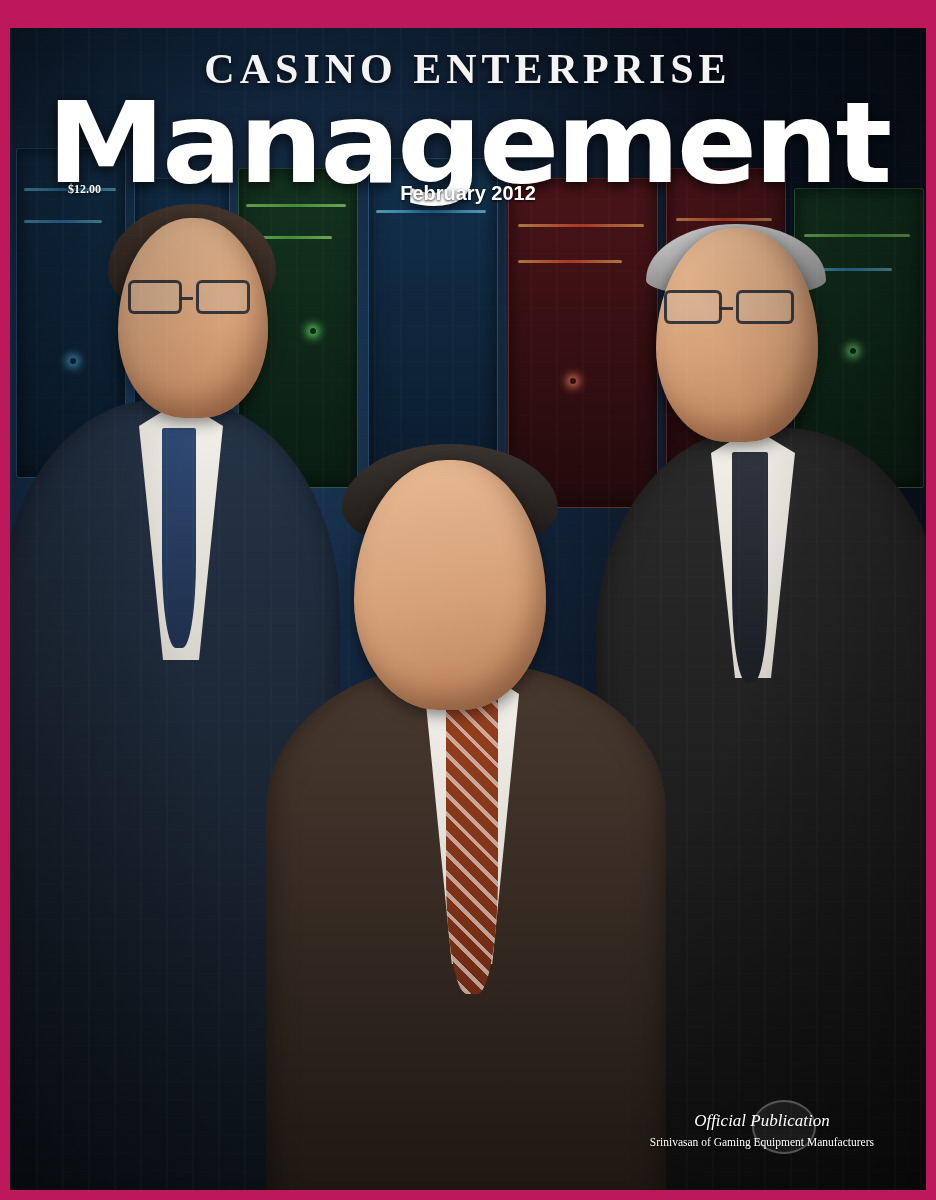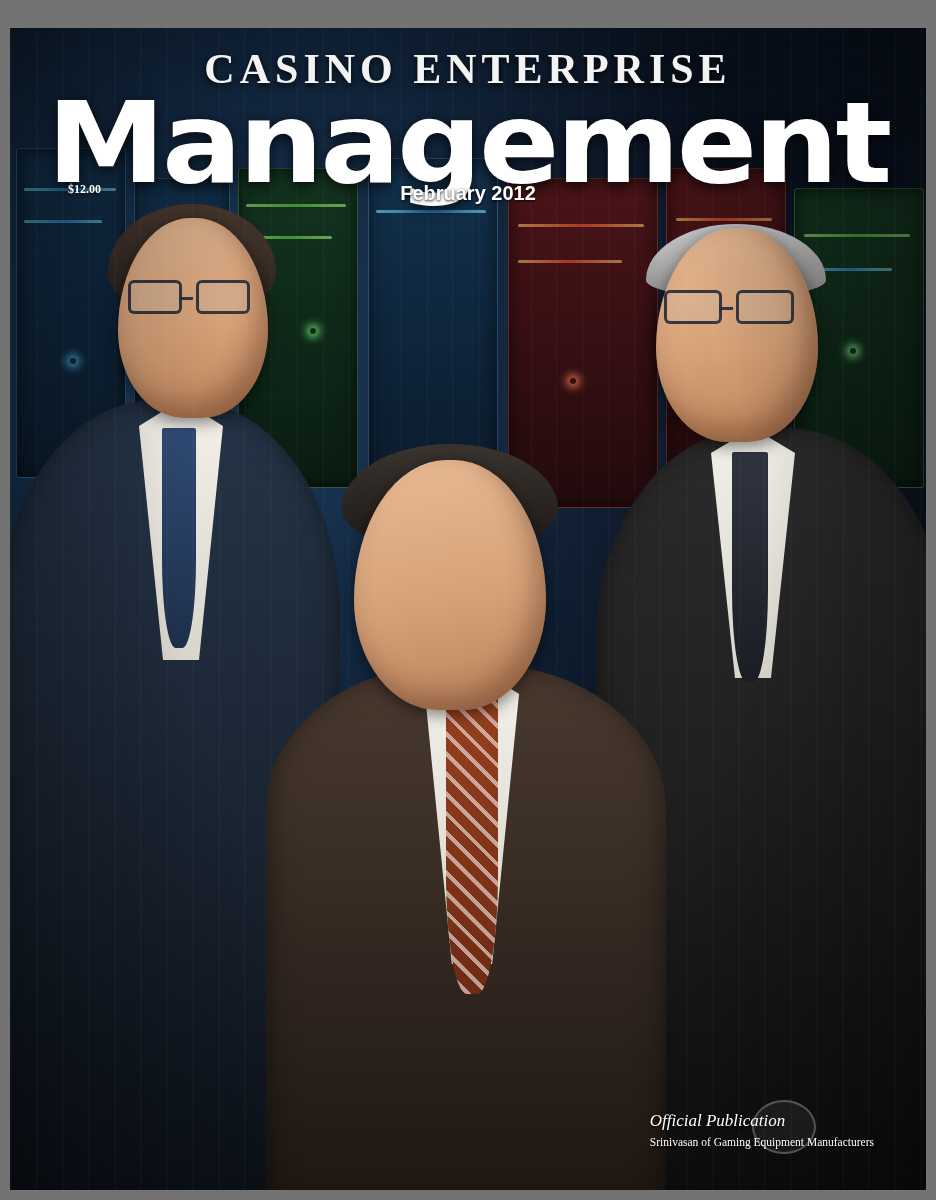--- a/index.html
+++ b/index.html
@@ -5,21 +5,21 @@
   * { box-sizing: border-box; margin: 0; padding: 0; }
   html, body {
     width: 936px; height: 1200px;
     background: #000;
     font-family: "Liberation Sans", sans-serif;
     overflow: hidden;
   }
   #cover {
     position: relative;
     width: 936px; height: 1200px;
-    background: #737373;
+    background: #be185d;
     overflow: hidden;
   }
   
   .scene {
     position: absolute;
     left: 10px; top: 28px; right: 10px; bottom: 10px;
     background:
       radial-gradient(ellipse at 20% 30%, rgba(30,70,110,0.85) 0%, rgba(8,18,32,0.95) 55%),
       radial-gradient(ellipse at 78% 35%, rgba(70,25,25,0.75) 0%, rgba(10,12,22,0.95) 60%),
       linear-gradient(180deg, #0a1522 0%, #0d1a28 35%, #0a0f18 70%, #05080d 100%);
@@ -160,21 +160,21 @@
     line-height: 1.42;
     color: #ffffff;
     transform: scaleX(.88);
     transform-origin: left center;
     text-shadow: 2px 2px 0 rgba(0,0,0,.85), 0 0 12px rgba(0,0,0,.55);
     margin-top: 10px;
   }
 
   
   .agem {
-    position:absolute; right: 62px; bottom: 52px; text-align:left; z-index:9;
+    position:absolute; right: 62px; bottom: 52px; text-align:center; z-index:9;
   }
   .agem .official {
     font-family:"Liberation Serif", serif;
     font-style: italic;
     font-size: 17px;
     color:#ffffff;
     text-shadow: 0 1px 3px rgba(0,0,0,.9);
     margin-bottom: 4px;
   }
   .agem .logo {

